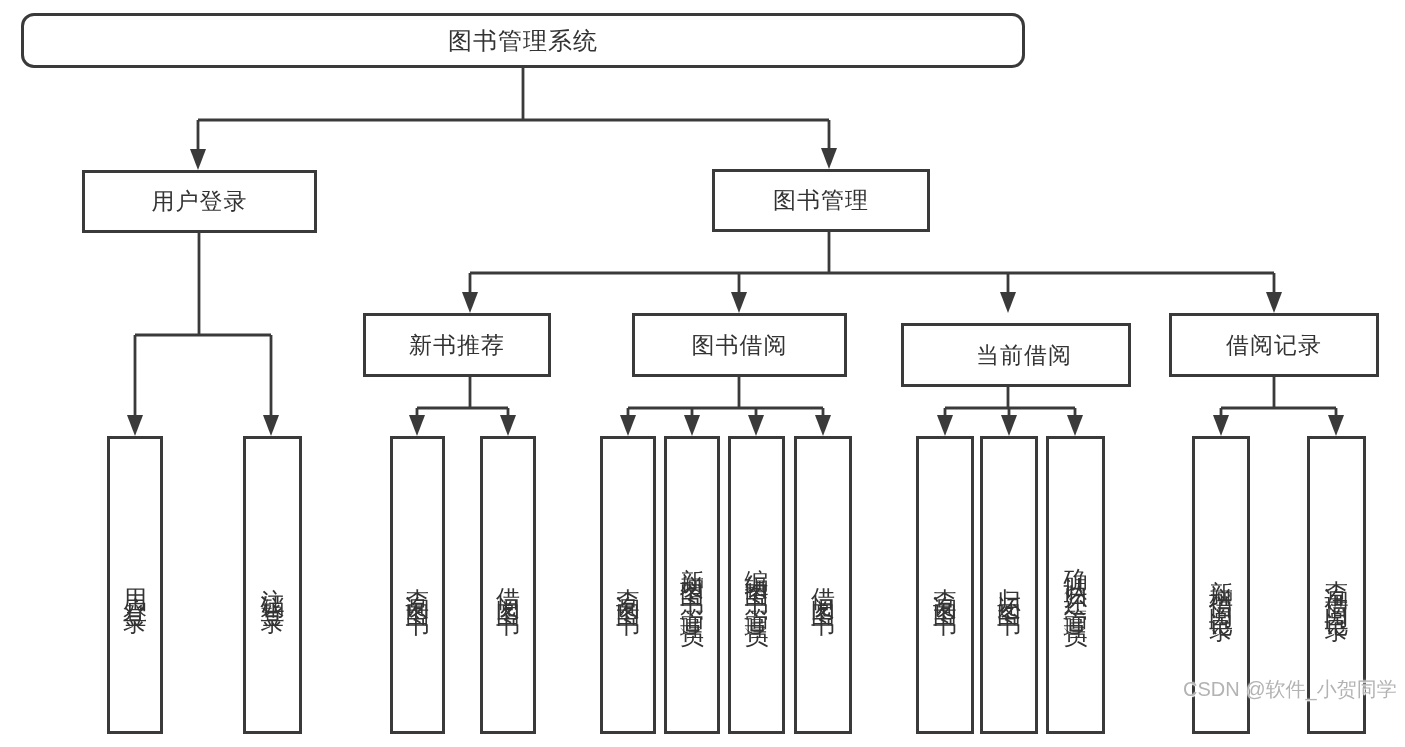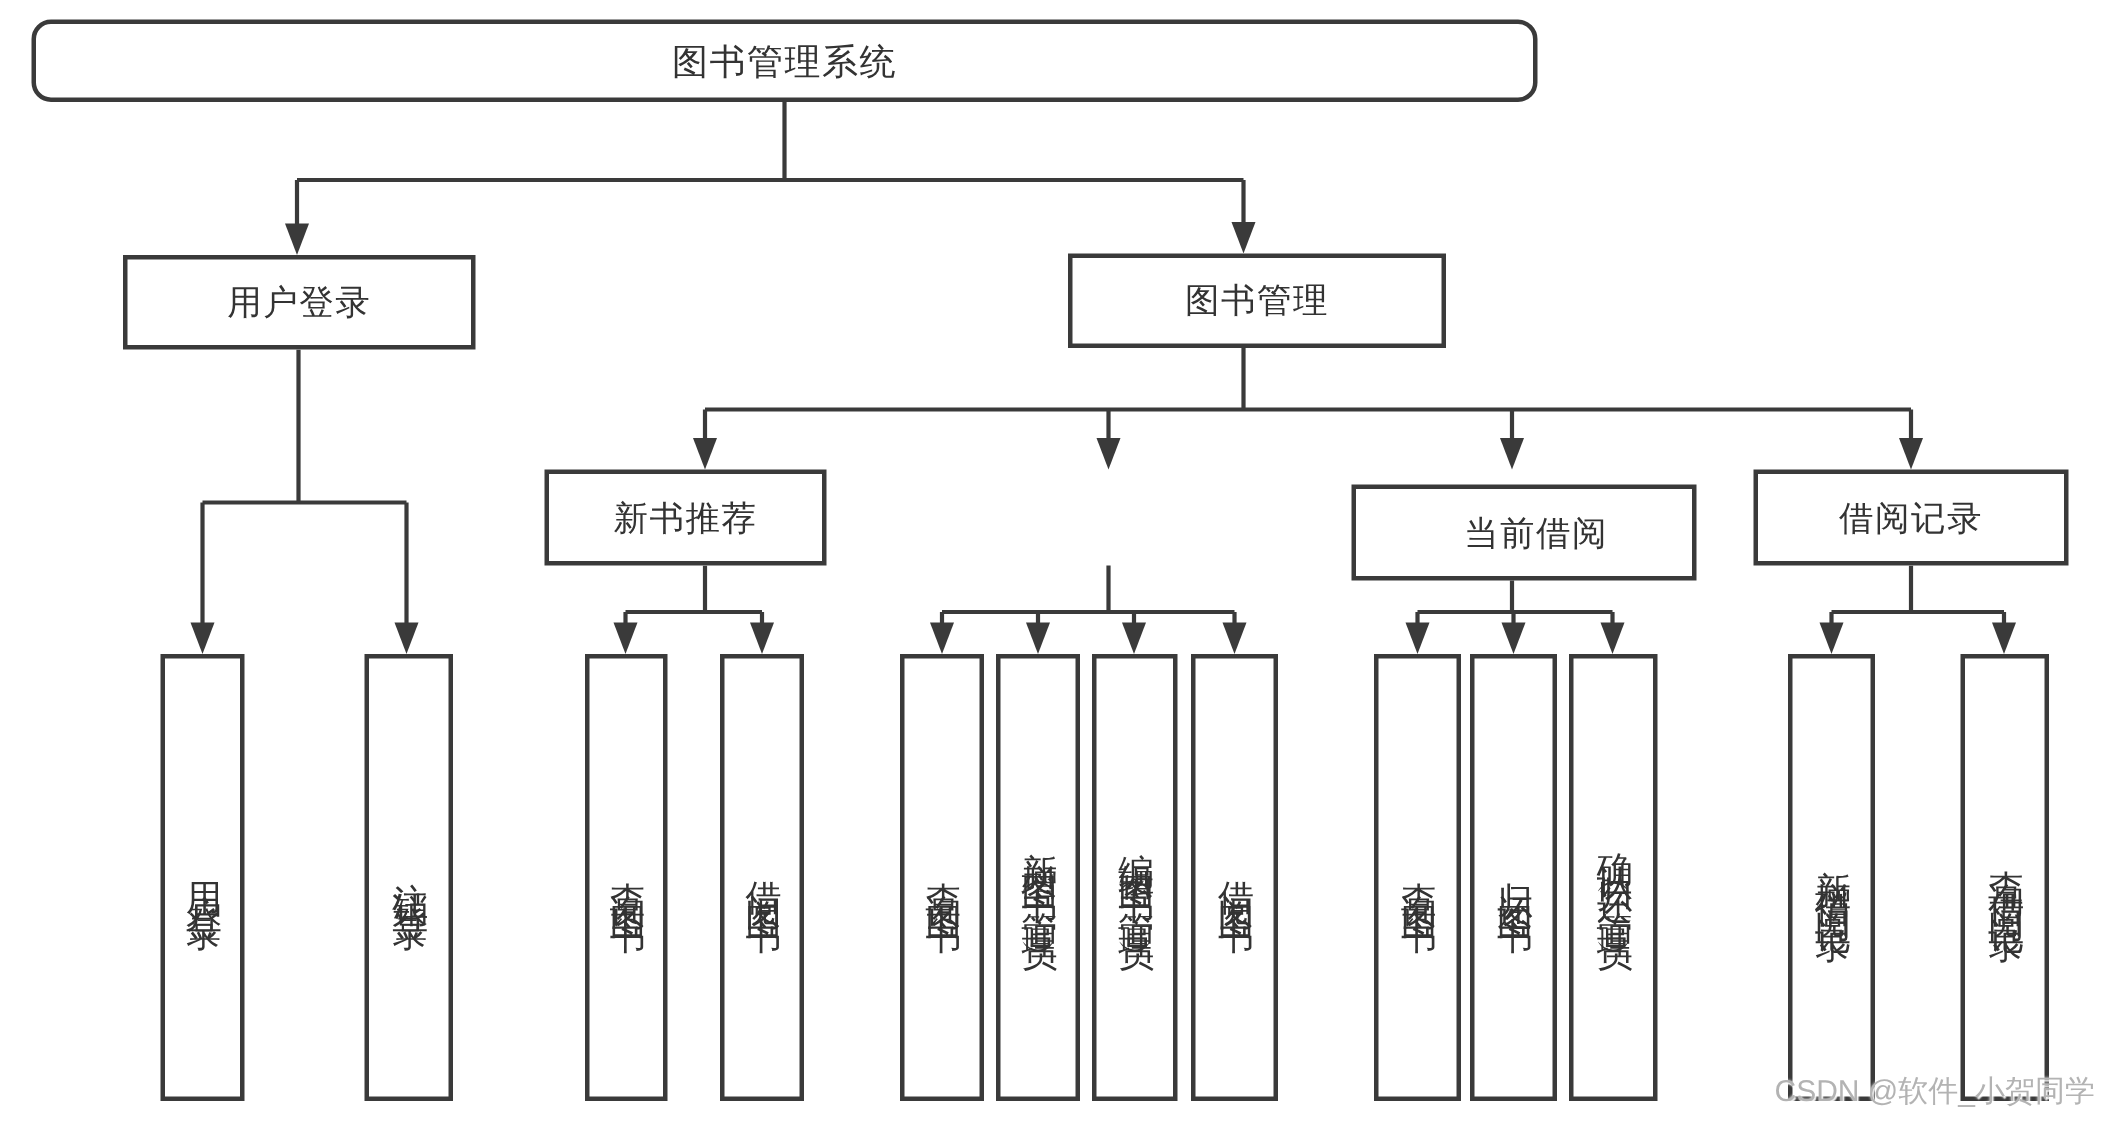--- a/index.html
+++ b/index.html
@@ -42,21 +42,21 @@
     text-orientation: mixed;
     font-size: 24px;
     letter-spacing: 8px;
     line-height: 1;
     white-space: nowrap;
     color: var(--text);
   }
   .watermark {
     position: absolute;
     left: 1183px;
-    top: 714px;
+    top: 676px;
     font-size: 20px;
     color: var(--wm);
     text-shadow: 0 0 2px #ffffff, 1px 1px 1px #ffffff;
     white-space: nowrap;
     z-index: 10;
   }
 </style>
 </head>
 <body>
 
@@ -124,23 +124,24 @@
       <polygon points="1001,415 1017,415 1009,436"></polygon>
       <polygon points="1067,415 1083,415 1075,436"></polygon>
       <polygon points="1213,415 1229,415 1221,436"></polygon>
       <polygon points="1328,415 1344,415 1336,436"></polygon>
     </g>
   </svg>
 
   <div class="node hnode root-node" style="left:21px;top:13px;width:1004px;height:55px;border-radius:13px;">图书管理系统</div>
 
   <div class="node hnode" style="left:82px;top:170px;width:235px;height:63px;">用户登录</div>
-  <div class="node hnode" style="left:712px;top:169px;width:252px;height:63px;">图书管理</div>
+  <div class="node hnode" style="left:712px;top:169px;width:218px;height:63px;">图书管理</div>
 
   <div class="node hnode" style="left:363px;top:313px;width:188px;height:64px;">新书推荐</div>
+  <div class="node hnode" style="left:632px;top:313px;width:215px;height:64px;">图书借阅</div>
   <div class="node hnode" style="left:901px;top:323px;width:230px;height:64px;padding-left:16px;">当前借阅</div>
   <div class="node hnode" style="left:1169px;top:313px;width:210px;height:64px;">借阅记录</div>
 
   <div class="node vnode" style="left:107px;top:436px;width:56px;height:298px;">
     <span>用户登录</span>
   </div>
   <div class="node vnode" style="left:243px;top:436px;width:59px;height:298px;">
     <span>注销登录</span>
   </div>
 

